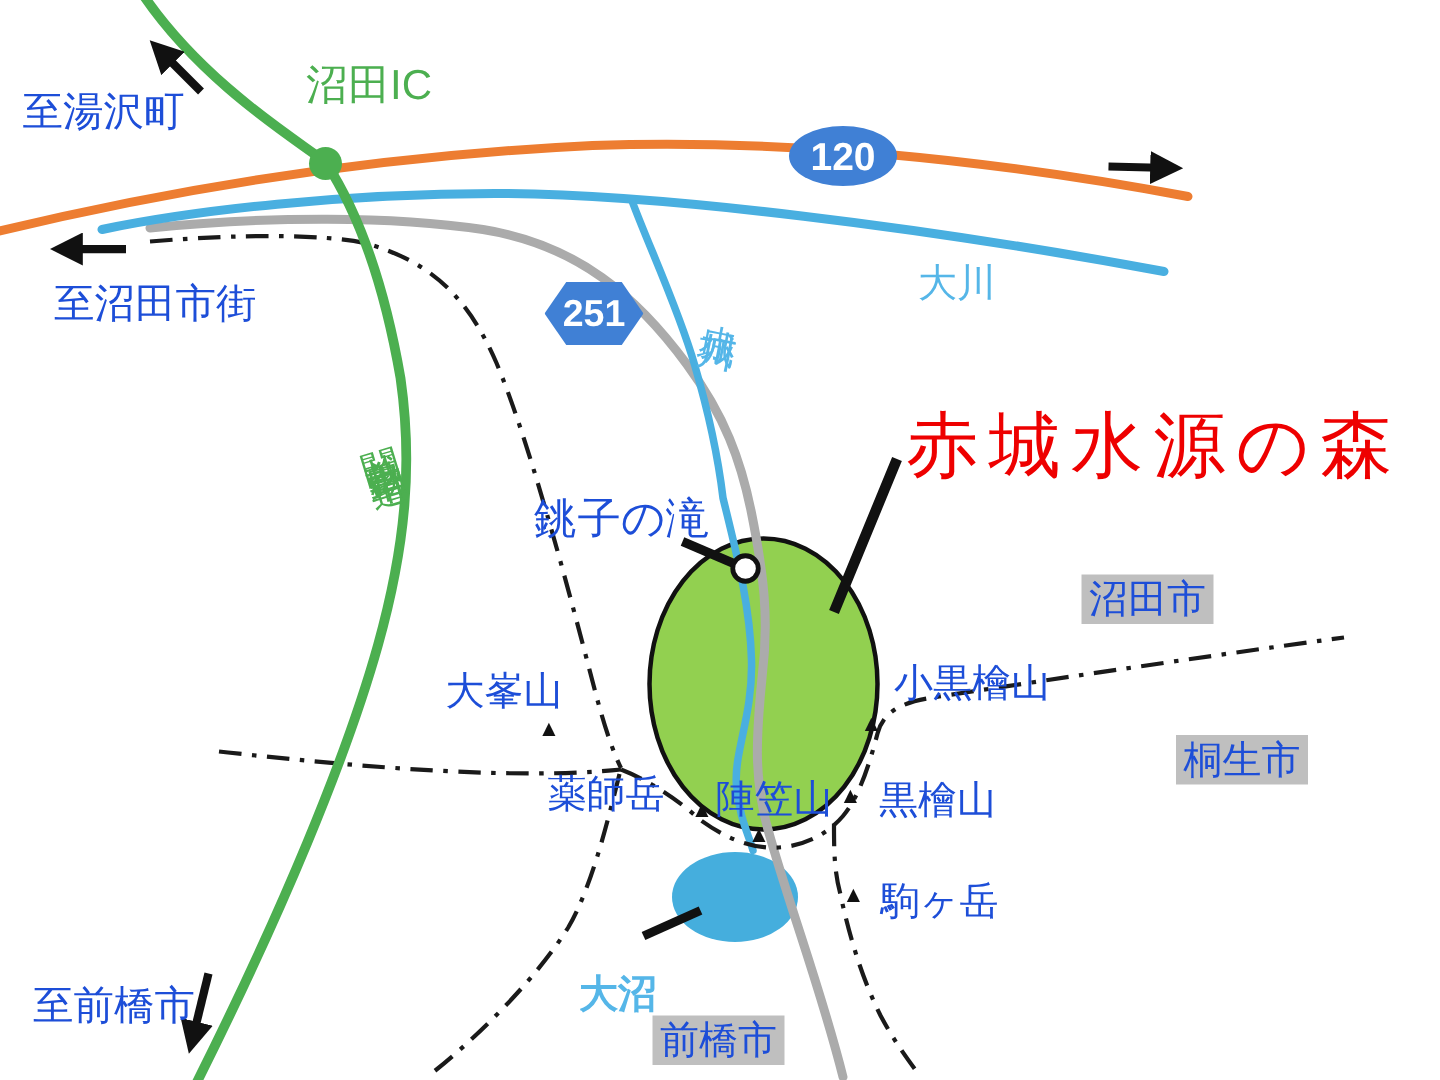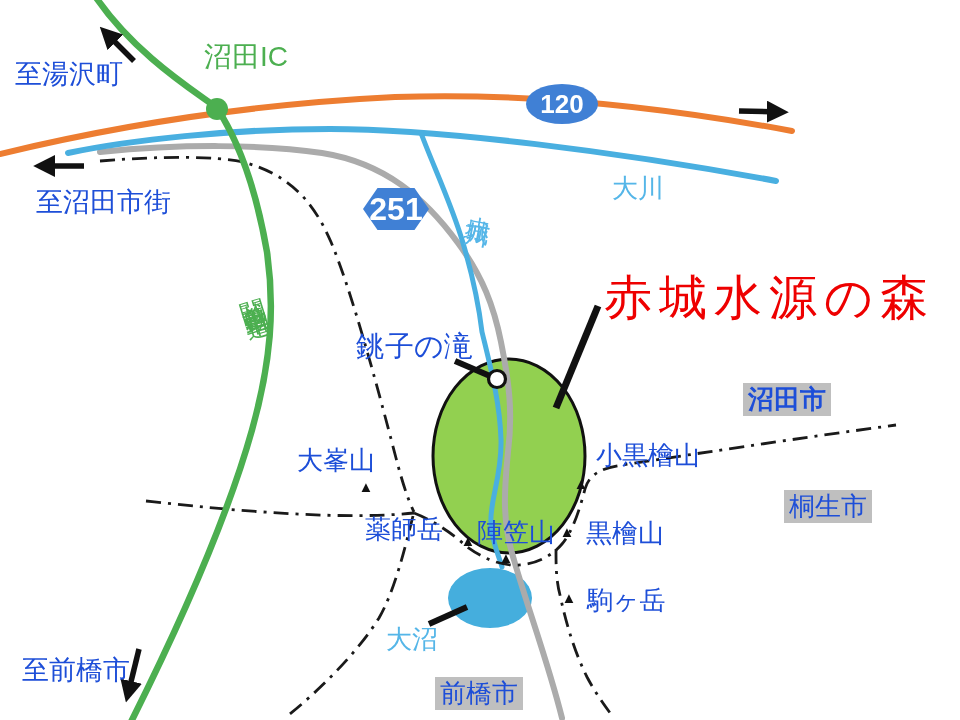--- a/index.html
+++ b/index.html
@@ -12,21 +12,21 @@
   .dir{font-size:27px;}
   .city{font-size:26px;background:#BFBFBF;padding:2px 5px;}
   .mtn{font-size:26px;}
   .water{color:#55B6E8;font-size:26px;}
   .green-t{color:#4CAF50;}
   .vlabel{writing-mode:vertical-rl;text-orientation:upright;letter-spacing:3px;}
   .tri{position:absolute;font-size:15px;color:#111;transform:translate(-50%,-50%);line-height:1;}
   .badge{position:absolute;display:flex;align-items:center;justify-content:center;
          color:#fff;font-weight:bold;background:#4080D5;}
   #badge120{left:526px;top:84px;width:72px;height:40px;border-radius:50%;font-size:26px;}
-  #badge251{left:363px;top:188px;width:66px;height:42px;font-size:32px;
+  #badge251{left:363px;top:188px;width:66px;height:42px;font-size:25px;
             clip-path:polygon(0% 50%,22% 0%,78% 0%,100% 50%,78% 100%,22% 100%);}
   #maptitle{left:604px;top:272px;font-size:48px;letter-spacing:7px;color:#EE0000;}
   #kanetsu-label{left:230px;top:282px;font-size:25px;transform:rotate(-17deg);transform-origin:top center;}
   #akagigawa-label{left:470px;top:197px;font-size:25px;transform:rotate(11deg);transform-origin:top center;}
 </style>
 </head>
 <body>
 
 <div id="stage">
 
@@ -79,25 +79,25 @@
 
   <div class="lbl dir" style="left:15px;top:60px;">至湯沢町</div>
   <div class="lbl dir" style="left:36px;top:188px;">至沼田市街</div>
   <div class="lbl dir" style="left:22px;top:656px;">至前橋市</div>
 
   <div class="lbl green-t" style="left:204px;top:42px;font-size:28px;">沼田IC</div>
   <div class="lbl green-t vlabel" id="kanetsu-label">関越自動車道</div>
 
   <div class="lbl water" style="left:612px;top:174px;">大川</div>
   <div class="lbl water vlabel" id="akagigawa-label">赤城川</div>
-  <div class="lbl water" style="left:386px;top:625px;">大沼</div>
+  <div class="lbl water" style="left:386px;top:648px;font-weight:bold;">大沼</div>
 
   <div class="lbl" style="left:356px;top:331px;font-size:29px;">銚子の滝</div>
 
-  <div class="lbl city" style="left:743px;top:383px;font-weight:bold;">沼田市</div>
+  <div class="lbl city" style="left:721px;top:383px;">沼田市</div>
   <div class="lbl city" style="left:768px;top:490px;margin-left:16px;">桐生市</div>
   <div class="lbl city" style="left:435px;top:677px;">前橋市</div>
 
   <div class="lbl mtn" style="left:297px;top:446px;">大峯山</div>
   <div class="lbl mtn" style="left:596px;top:441px;">小黒檜山</div>
   <div class="lbl mtn" style="left:365px;top:515px;">薬師岳</div>
   <div class="lbl mtn" style="left:477px;top:518px;">陣笠山</div>
   <div class="lbl mtn" style="left:586px;top:519px;">黒檜山</div>
   <div class="lbl mtn" style="left:587px;top:586px;">駒ヶ岳</div>
 

